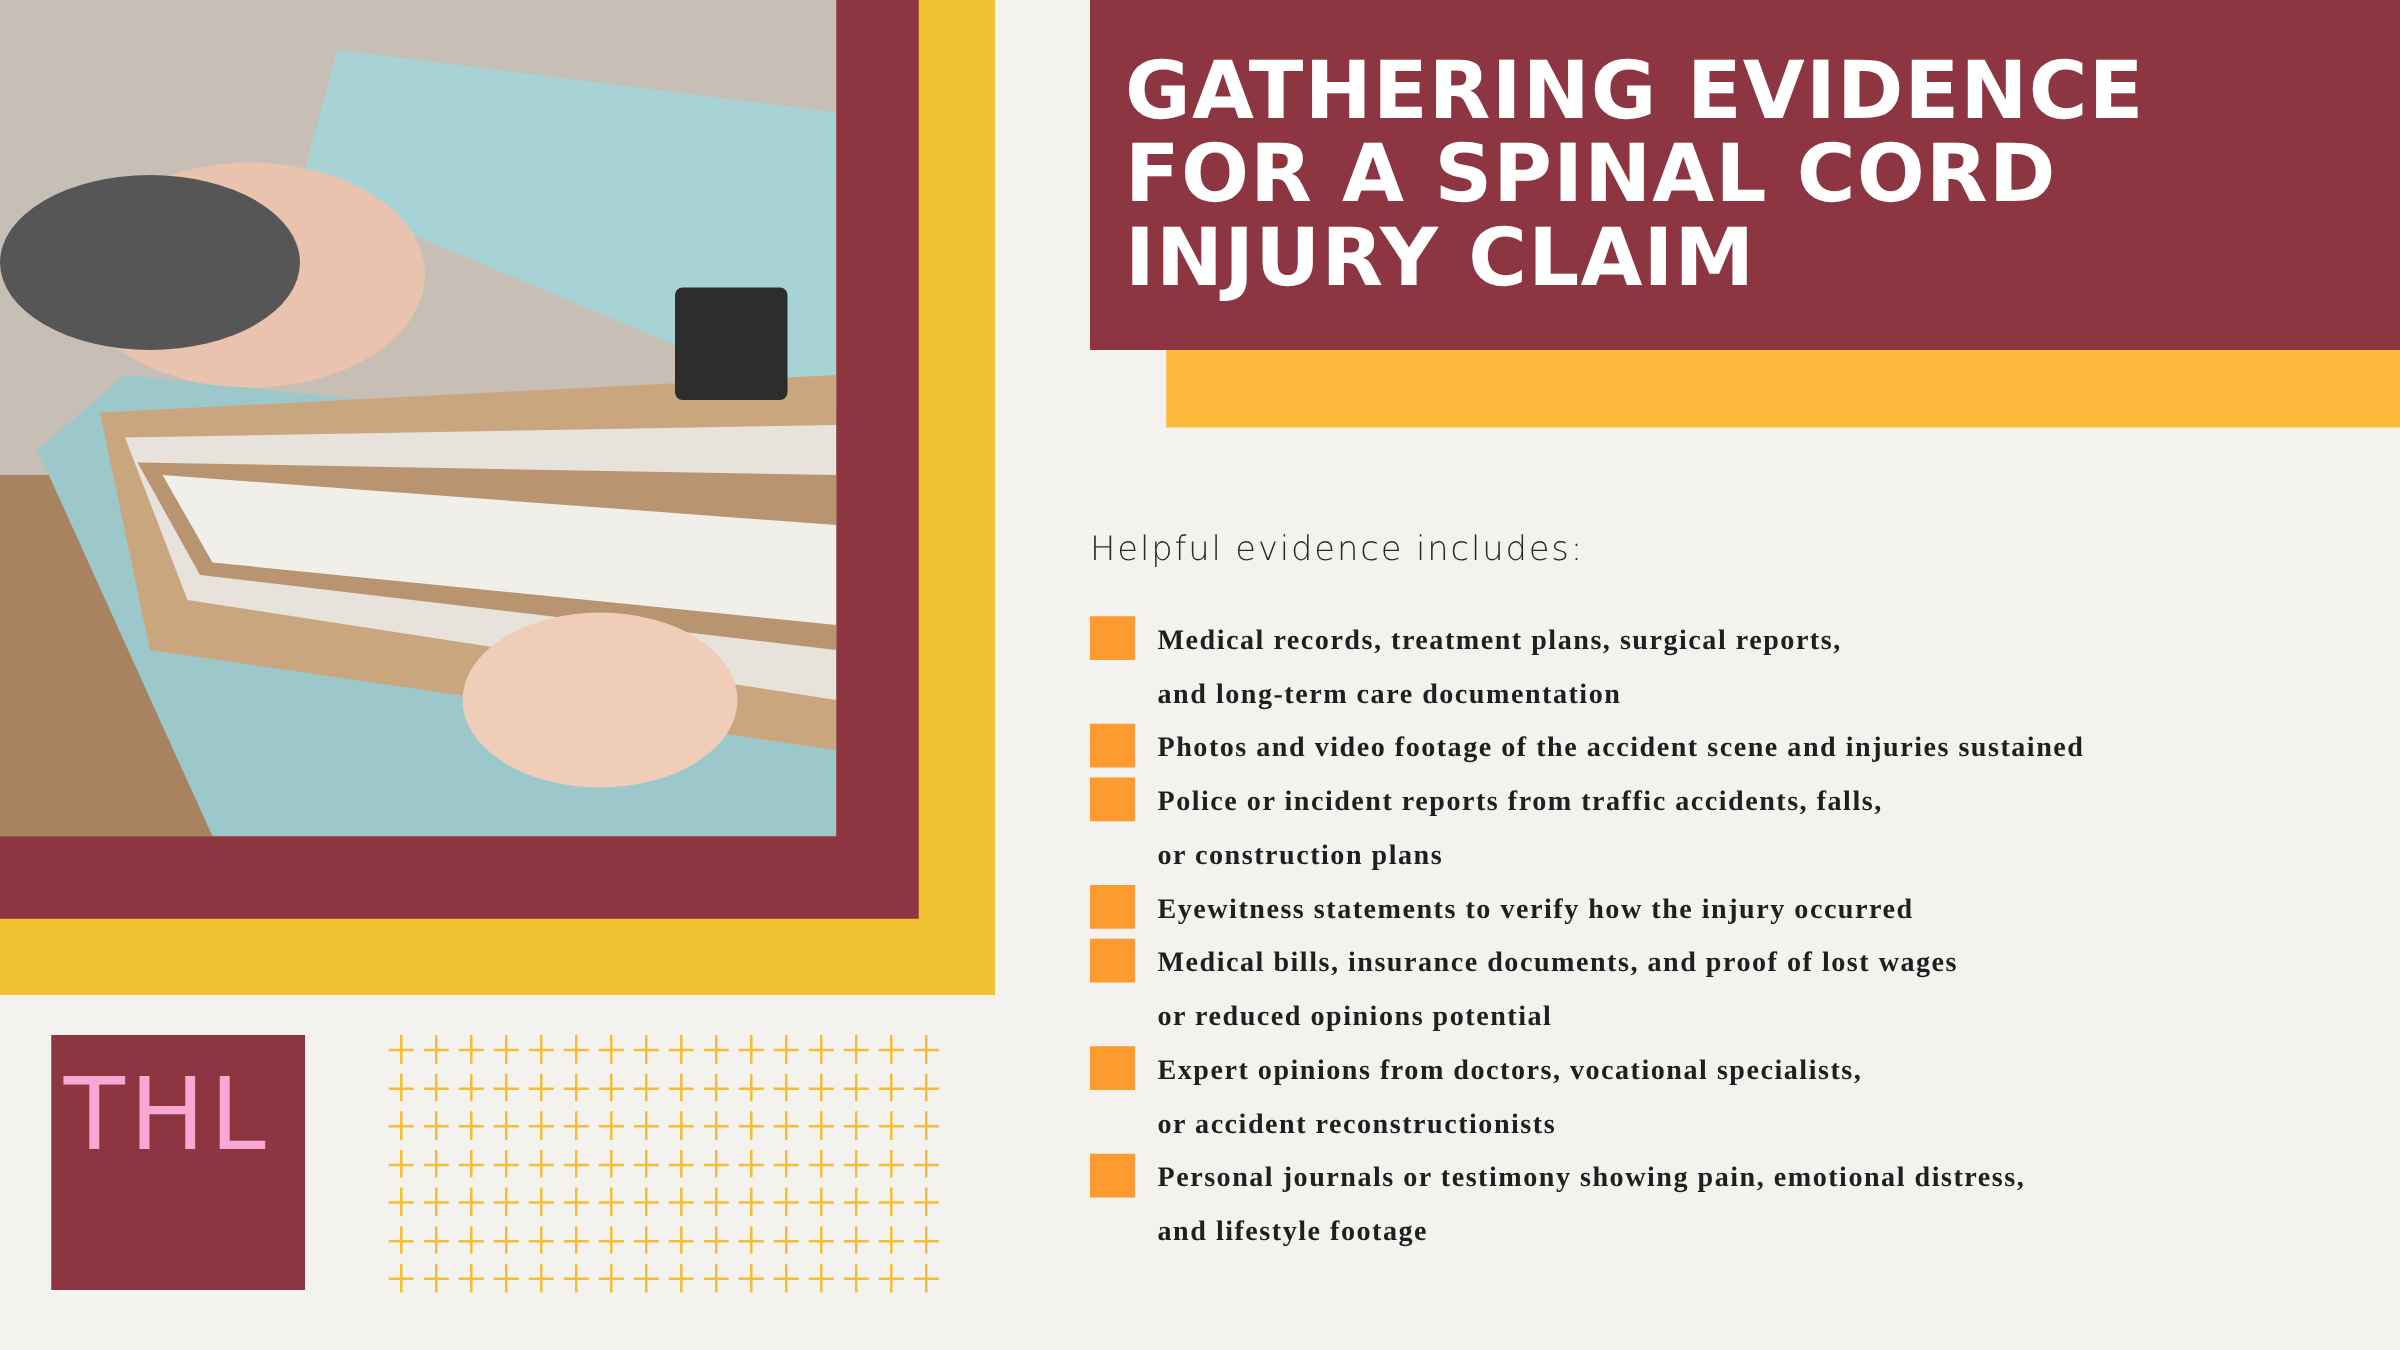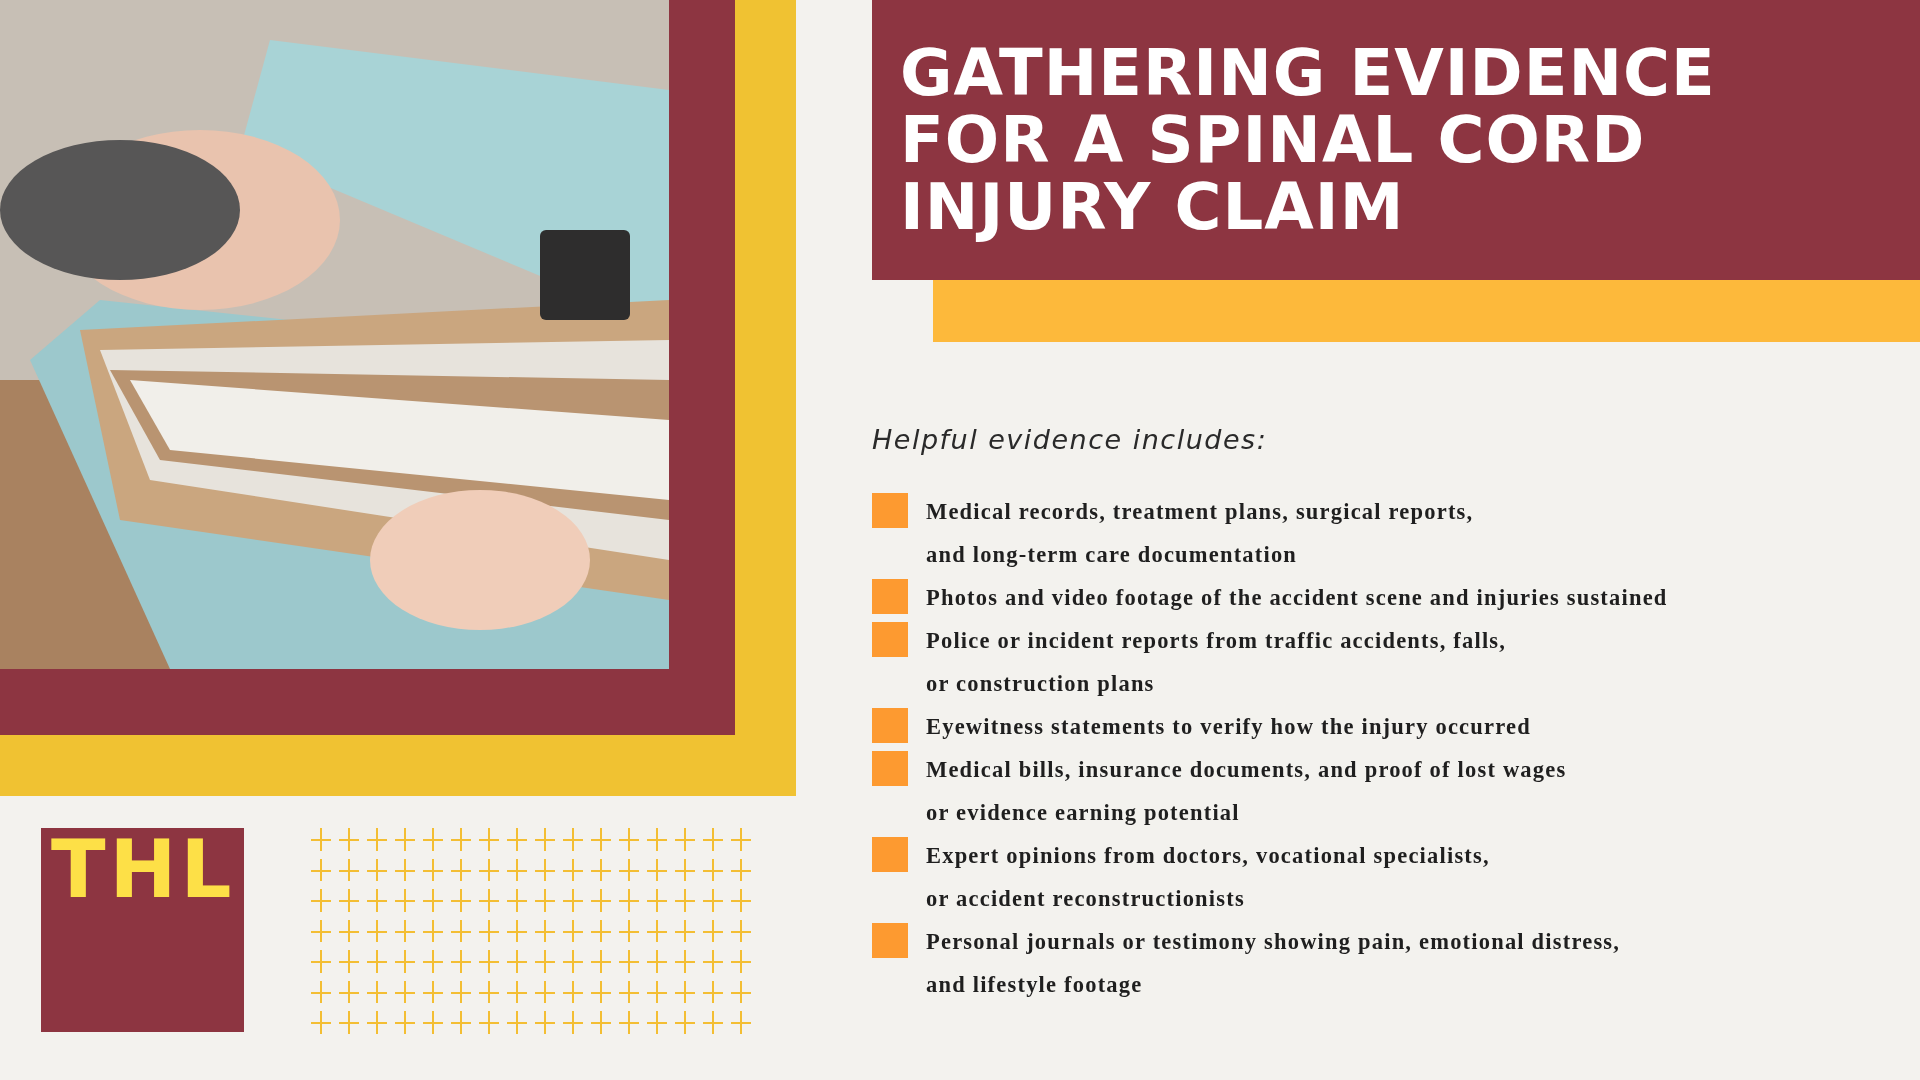--- a/index.html
+++ b/index.html
@@ -13,31 +13,31 @@
   .photo svg { width:100%; height:100%; display:block; }
 
   .title-box { position:absolute; left:872px; top:0; width:1048px; height:280px; background:#8d3541; }
   .title-accent { position:absolute; left:933px; top:280px; width:987px; height:62px; background:#fdb93b; }
   .title { position:absolute; left:900px; top:40px; width:1000px; color:#fff;
     font-family:"DejaVu Sans", sans-serif; font-weight:bold; font-size:64px; line-height:67px;
     letter-spacing:1px; text-transform:uppercase; }
   .title span { display:block; }
 
   .subtitle { position:absolute; left:872px; top:424px; font-family:"DejaVu Sans", sans-serif;
-    font-style:italic; font-size:27px; letter-spacing:1.5px; color:#2a2a2a; font-weight:300; }
+    font-size:27px; letter-spacing:1.5px; color:#2a2a2a; font-weight:300; }
 
   .list { position:absolute; left:872px; top:493px; width:1040px; }
   .item { position:relative; padding-left:54px; }
   .bullet { position:absolute; left:0; top:0; width:36px; height:35px; background:#fd9a30; }
   .line { display:block; font-family:Liberation Serif, serif; font-weight:bold; font-size:22.5px;
     letter-spacing:1.2px; color:#1f1f1f; height:43px; line-height:38px; white-space:nowrap; }
 
   .logo { position:absolute; left:41px; top:828px; width:203px; height:204px; background:#8d3541; }
-  .logo-text { position:absolute; left:10px; top:2px; color:#fde047; font-family:"DejaVu Sans", sans-serif;
-    font-weight:bold; font-size:80px; line-height:80px; letter-spacing:4px; }
+  .logo-text { position:absolute; left:10px; top:24px; color:#f9a8d4; font-family:"DejaVu Sans", sans-serif;
+    font-weight:normal; font-size:80px; line-height:80px; letter-spacing:4px; }
 
   .plus-grid { position:absolute; left:308px; top:825px; display:grid;
     grid-template-columns:repeat(16,28px); grid-auto-rows:30.5px; }
   .plus { position:relative; width:28px; height:30.5px; }
   .plus::before, .plus::after { content:""; position:absolute; background:#f3be33; }
   .plus::before { left:3px; right:5px; top:14px; height:2px; }
   .plus::after { top:3px; bottom:5px; left:12px; width:2px; }
 </style>
 </head>
 <body>
@@ -86,21 +86,21 @@
     <span class="line">Police or incident reports from traffic accidents, falls,</span>
     <span class="line">or construction plans</span>
   </div>
   <div class="item">
     <span class="bullet"></span>
     <span class="line">Eyewitness statements to verify how the injury occurred</span>
   </div>
   <div class="item">
     <span class="bullet"></span>
     <span class="line">Medical bills, insurance documents, and proof of lost wages</span>
-    <span class="line">or evidence earning potential</span>
+    <span class="line">or reduced opinions potential</span>
   </div>
   <div class="item">
     <span class="bullet"></span>
     <span class="line">Expert opinions from doctors, vocational specialists,</span>
     <span class="line">or accident reconstructionists</span>
   </div>
   <div class="item">
     <span class="bullet"></span>
     <span class="line">Personal journals or testimony showing pain, emotional distress,</span>
     <span class="line">and lifestyle footage</span>

